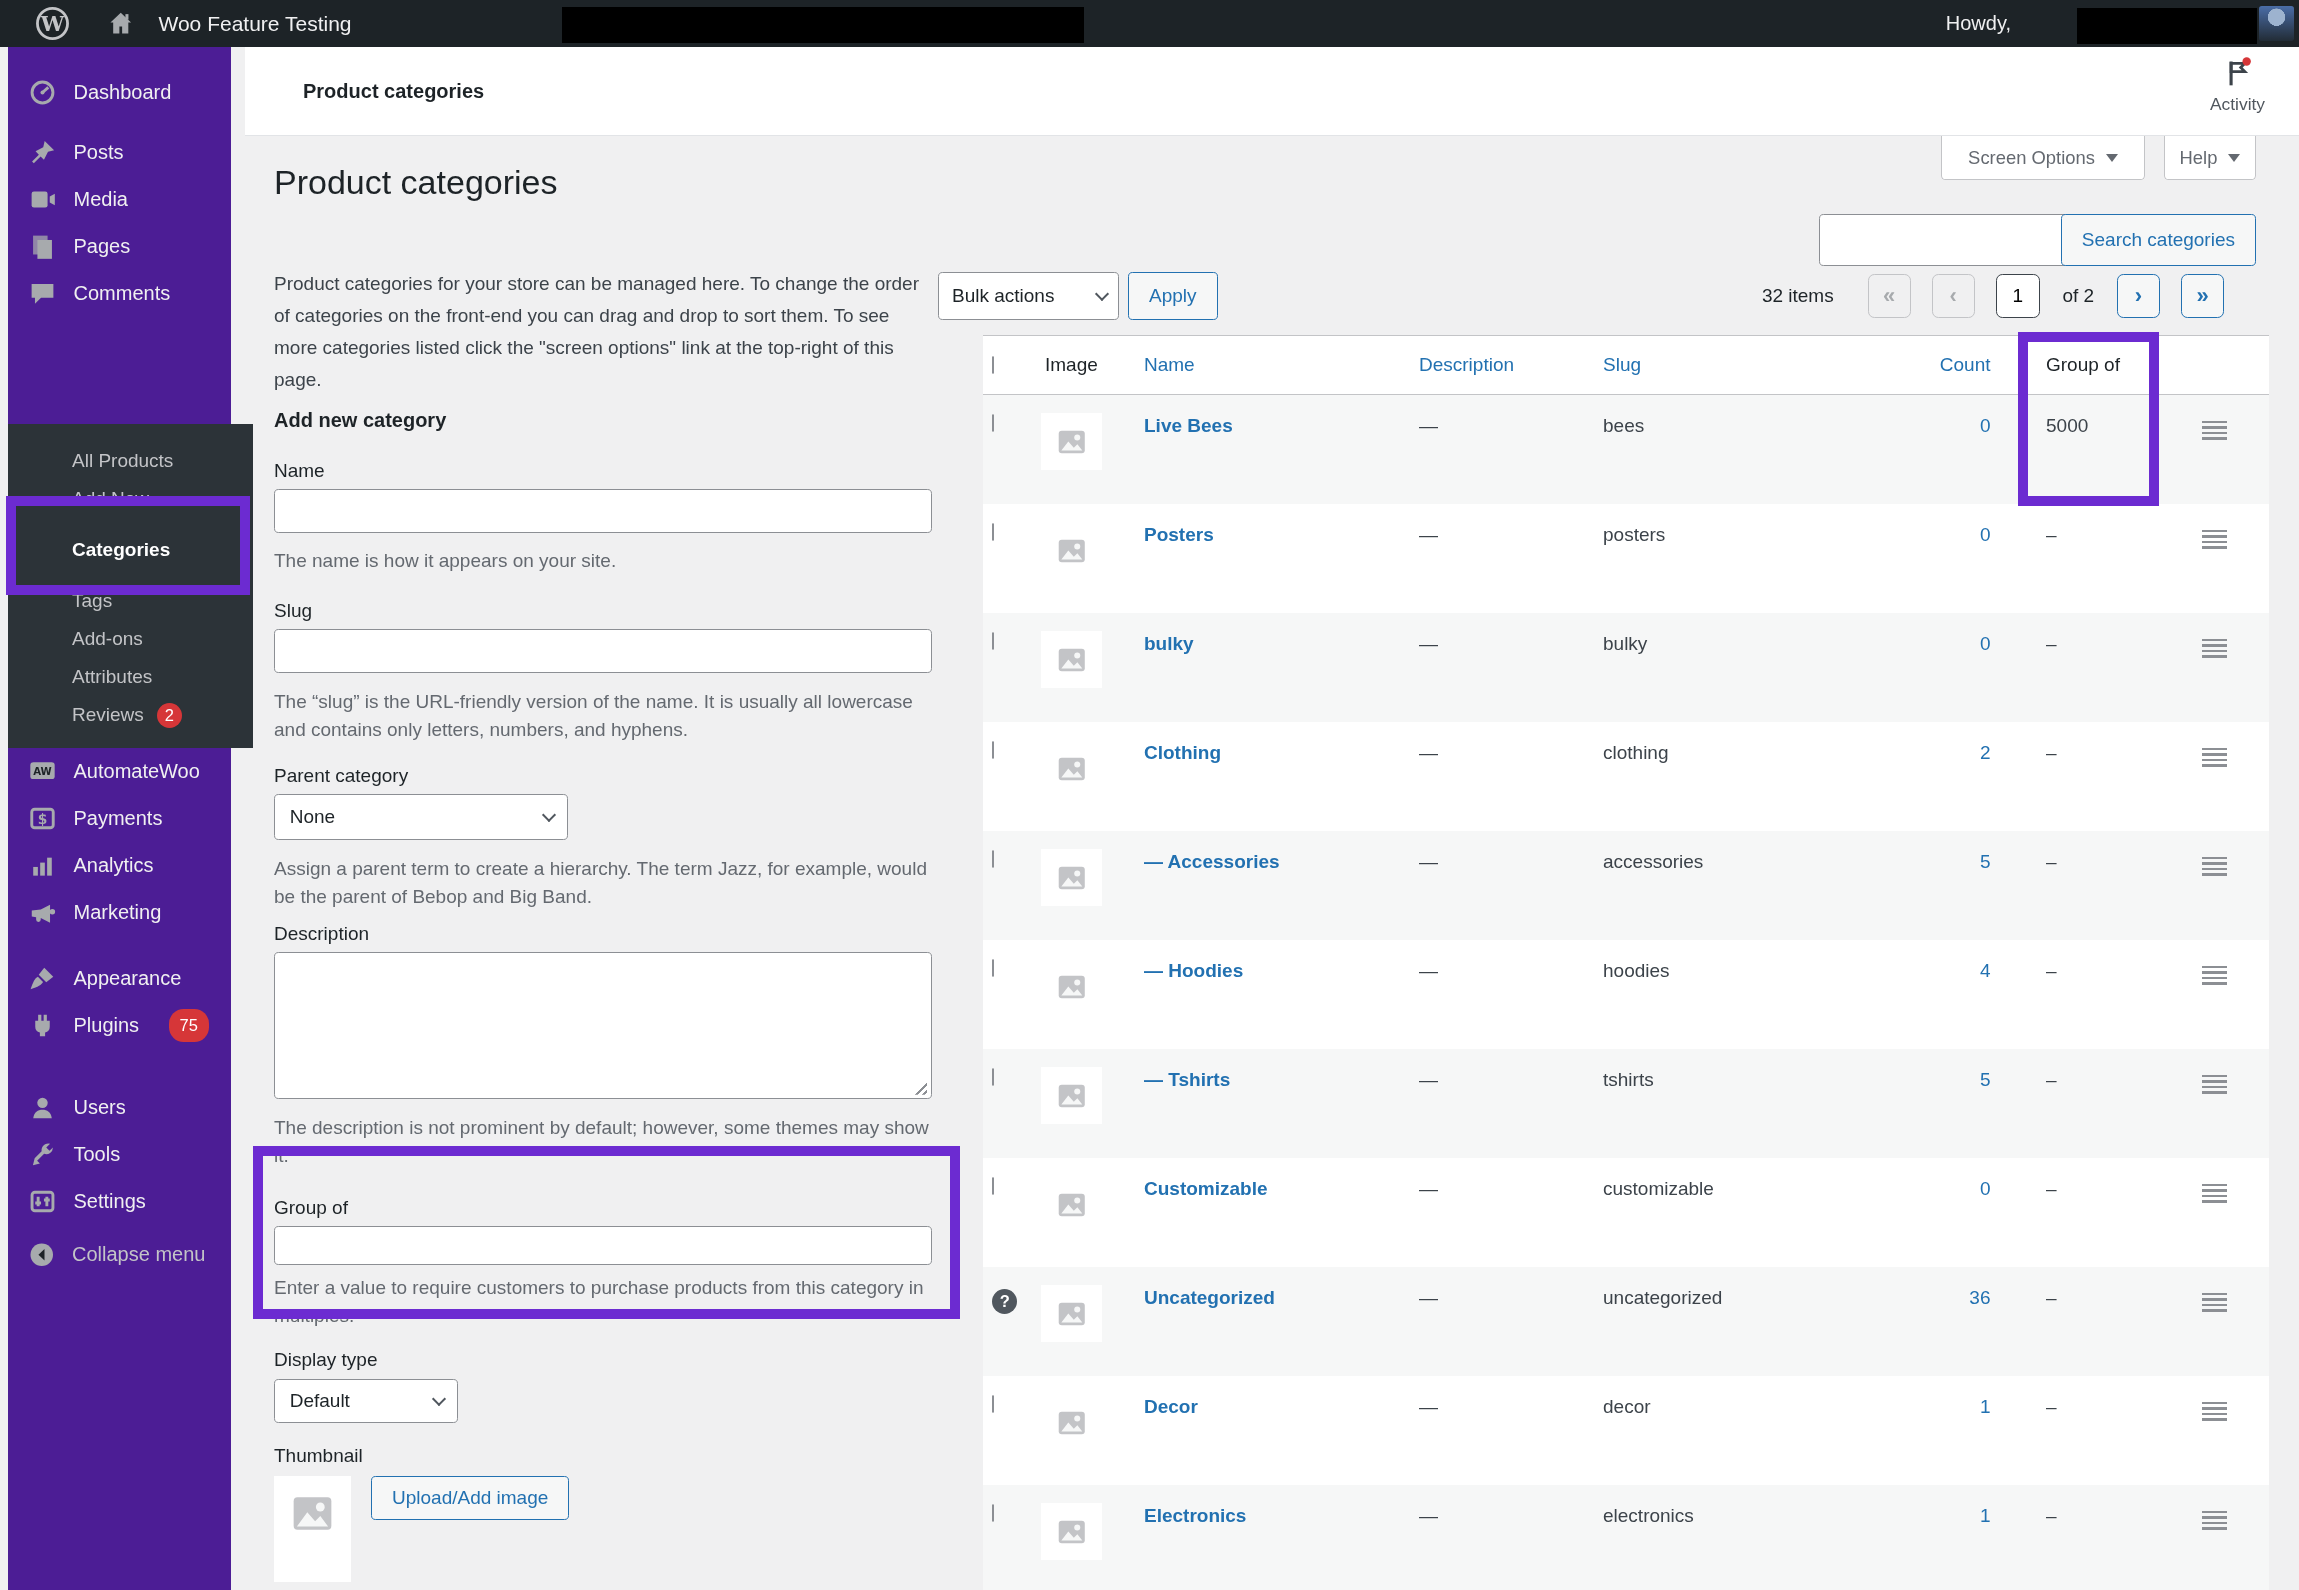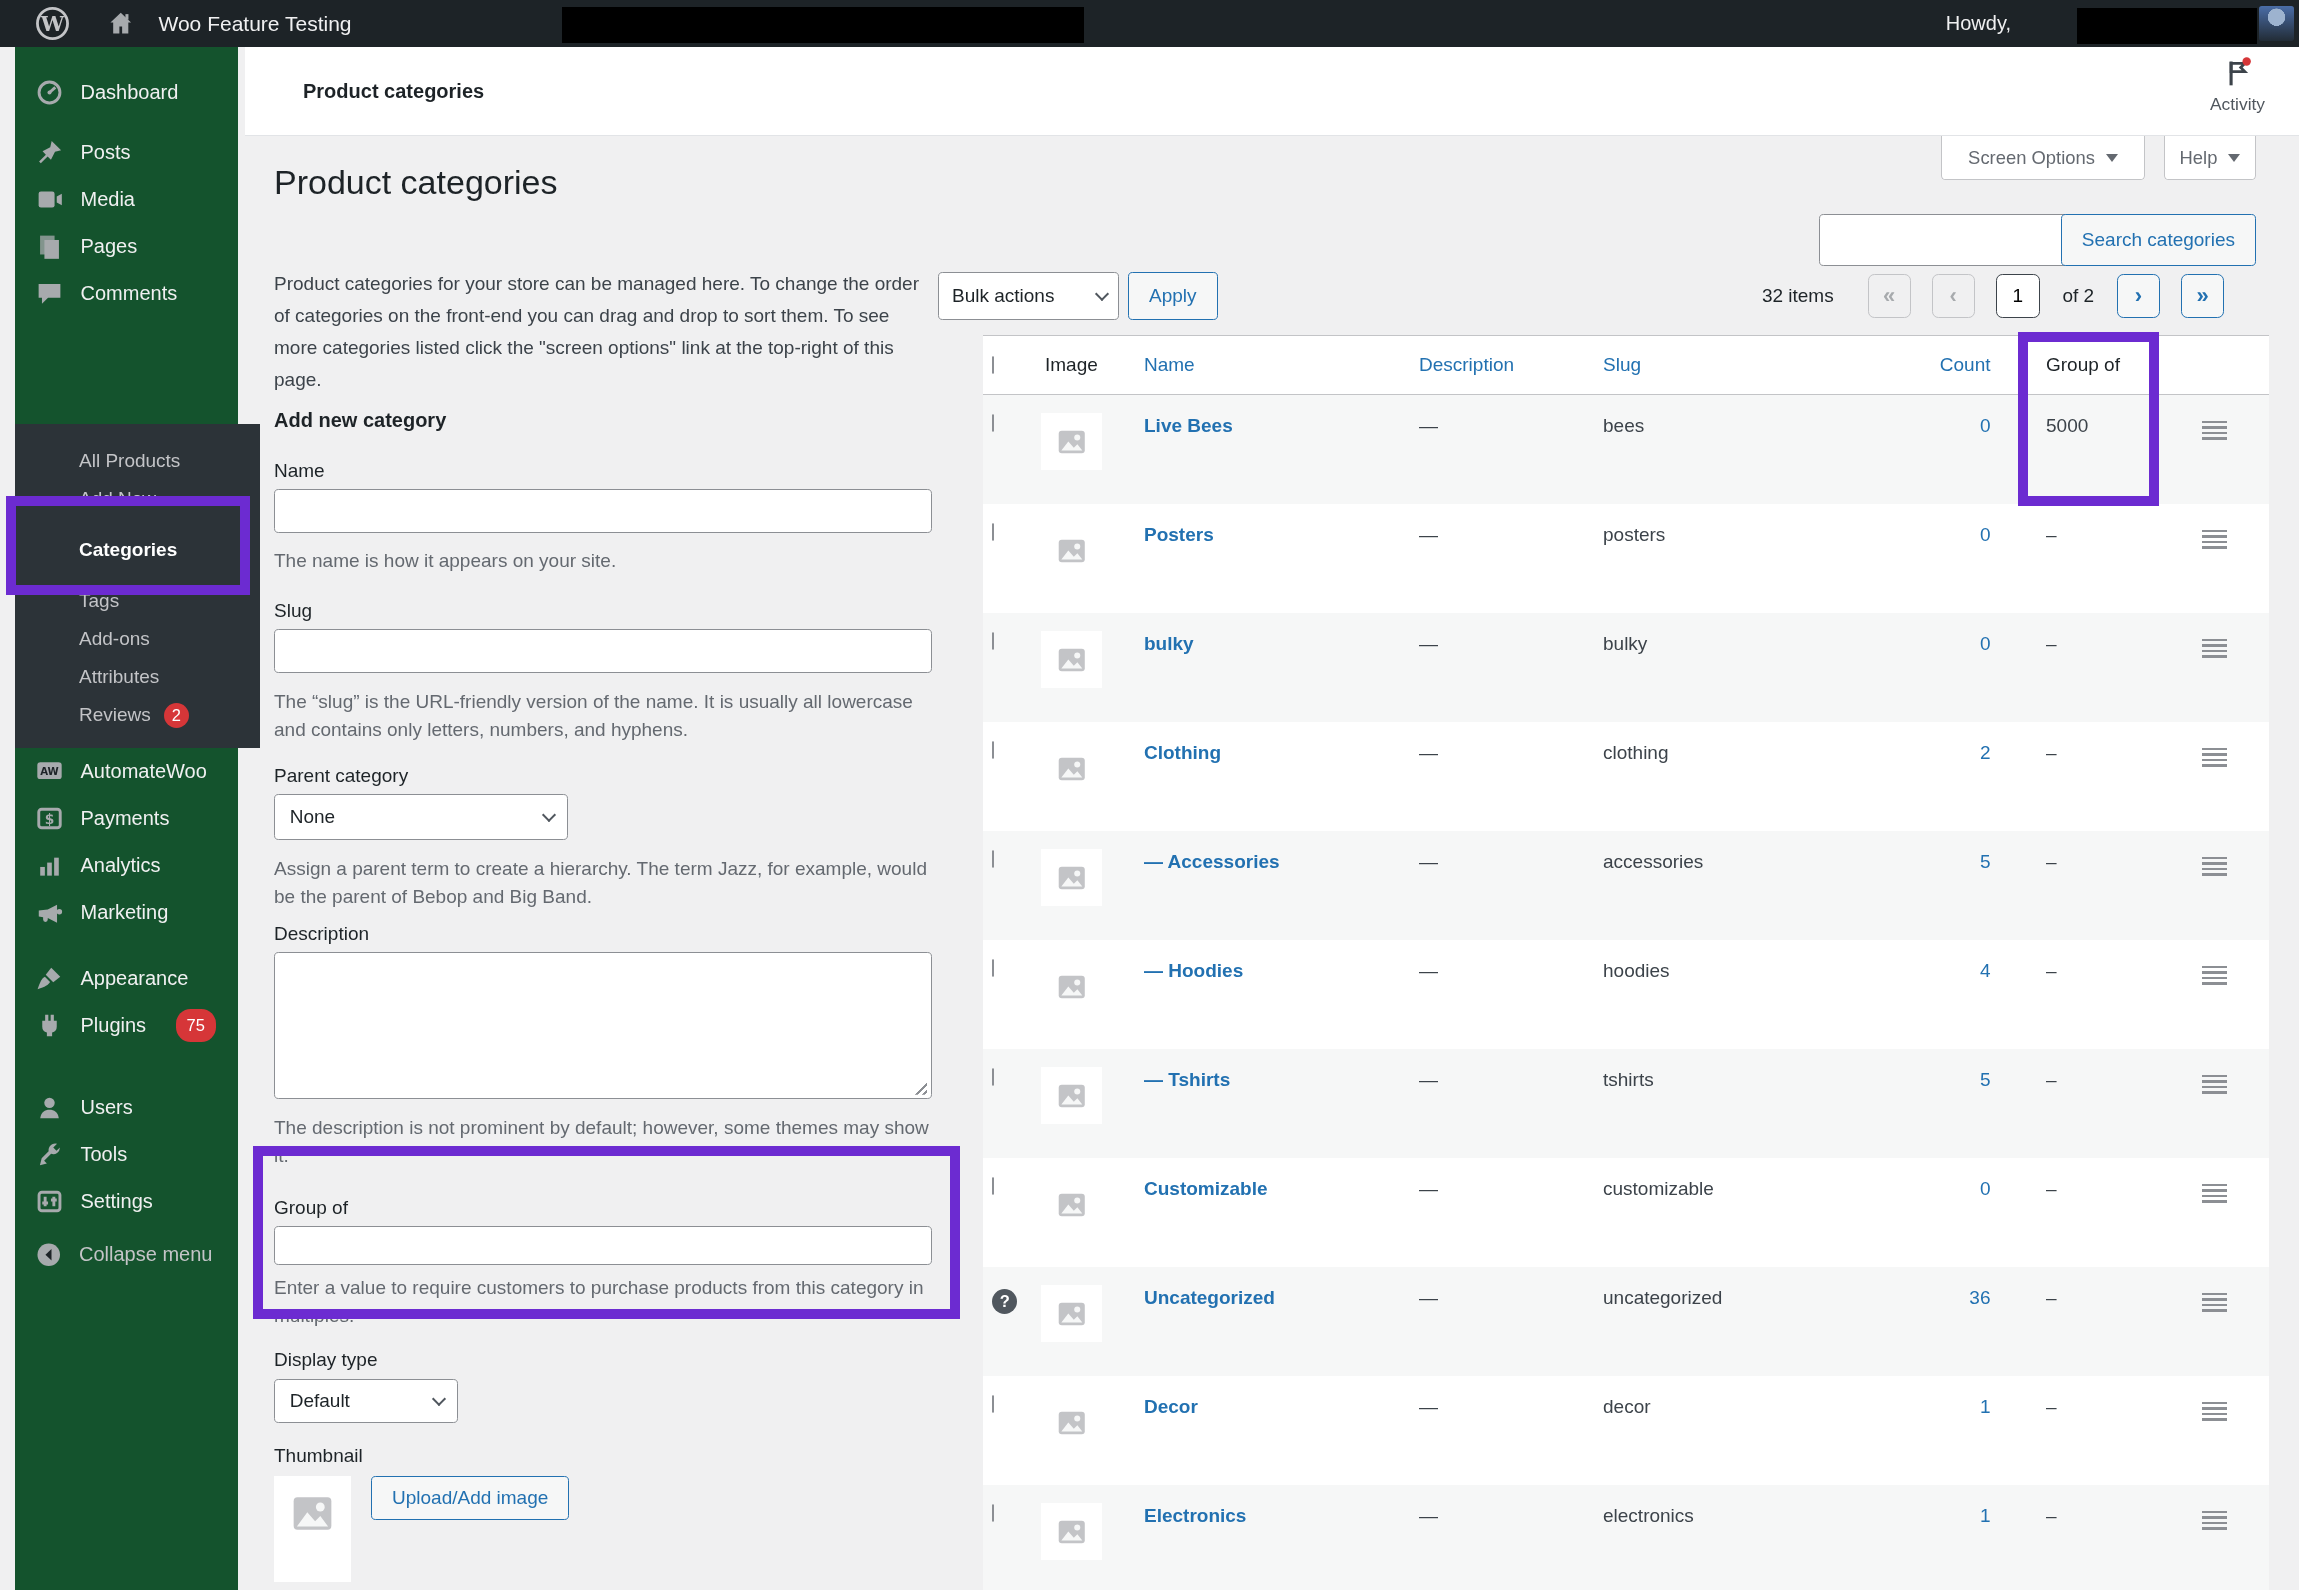--- a/index.html
+++ b/index.html
@@ -14,21 +14,21 @@
   #adminbar .ab-left{display:flex;align-items:center;gap:24px;padding-left:35px;}
   .site-name{color:#f0f0f1;font-size:21px;}
   .redact{position:absolute;background:#000;}
   #redact-url{left:562px;top:7.3px;width:522px;height:36px;}
   #redact-user{right:42px;top:8.3px;width:180px;height:36px;}
   .ab-right{position:absolute;right:0;top:0;height:47px;display:flex;align-items:center;padding-right:5.5px;}
   .howdy{color:#f0f0f1;font-size:20px;position:absolute;right:288px;}
   .avatar{width:35px;height:35px;border-radius:2.8px;
     background: radial-gradient(circle at 50% 32%, #9db3cf 0 29%, rgba(0,0,0,0) 30%), linear-gradient(#4a6da7,#222c36);}
   
-  #sidebar{position:absolute;left:15px;top:47px;width:223px;height:1544px;background:#14532d;z-index:50;}
+  #sidebar{position:absolute;left:8px;top:47px;width:223px;height:1544px;background:#4c1d95;z-index:50;}
   .menu-group{position:absolute;left:0;width:245px;}
   #mg1{top:22px}#mg2{top:82px}#mg3{top:282px}
   #submenu{position:absolute;top:377px;width:245px;height:324px;background:#2c3338;padding-top:18.4px;}
   #mg4{top:701px}#mg5{top:908px}#mg6{top:1037px}#mg-collapse{top:1184px}
   .menu-item{display:flex;align-items:center;height:47px;padding-left:20px;gap:16.5px;color:#f0f0f1;font-size:20px;cursor:pointer;position:relative;}
   .menu-item svg{flex:0 0 auto;color:#a7aaad;}
   .menu-item.active{background:#2271b1;color:#fff;}
   .menu-item.active svg{color:#fff;}
   .menu-item.active::after{content:"";position:absolute;right:0;top:50%;transform:translateY(-50%);
     border:11px solid transparent;border-right-color:#f0f0f1;border-left:none;}

